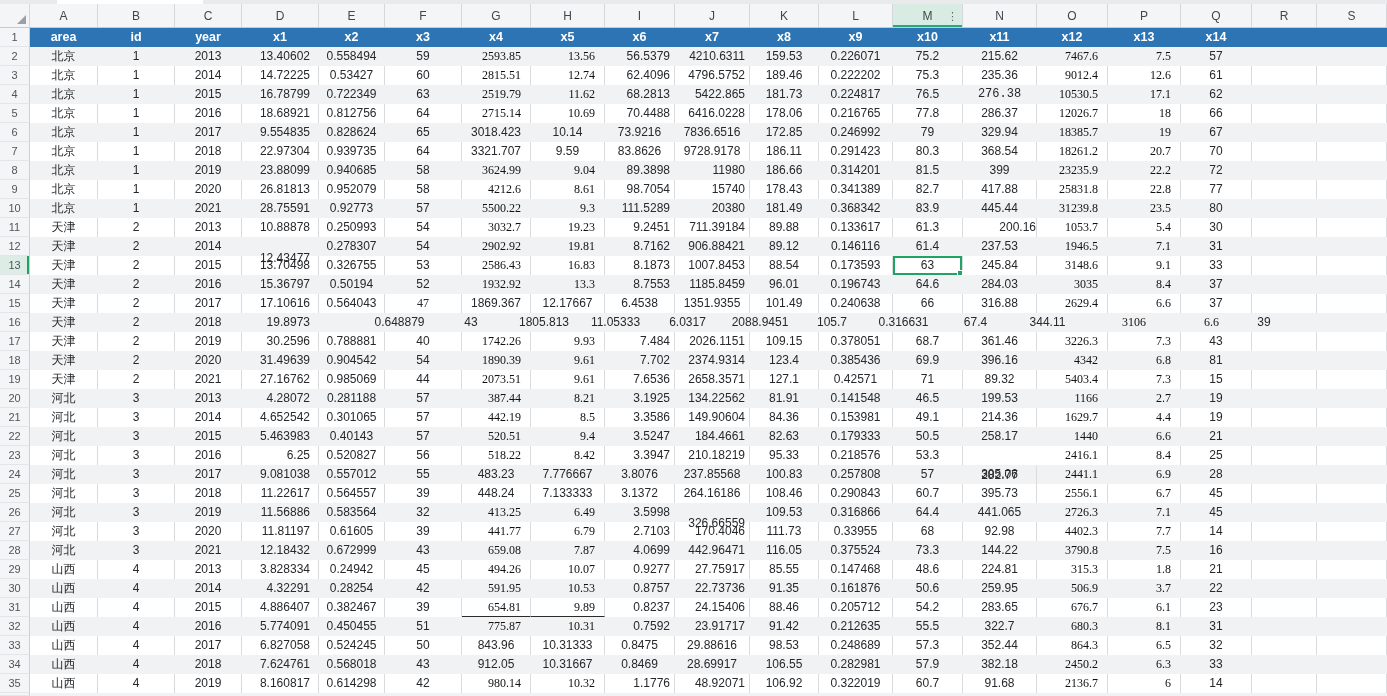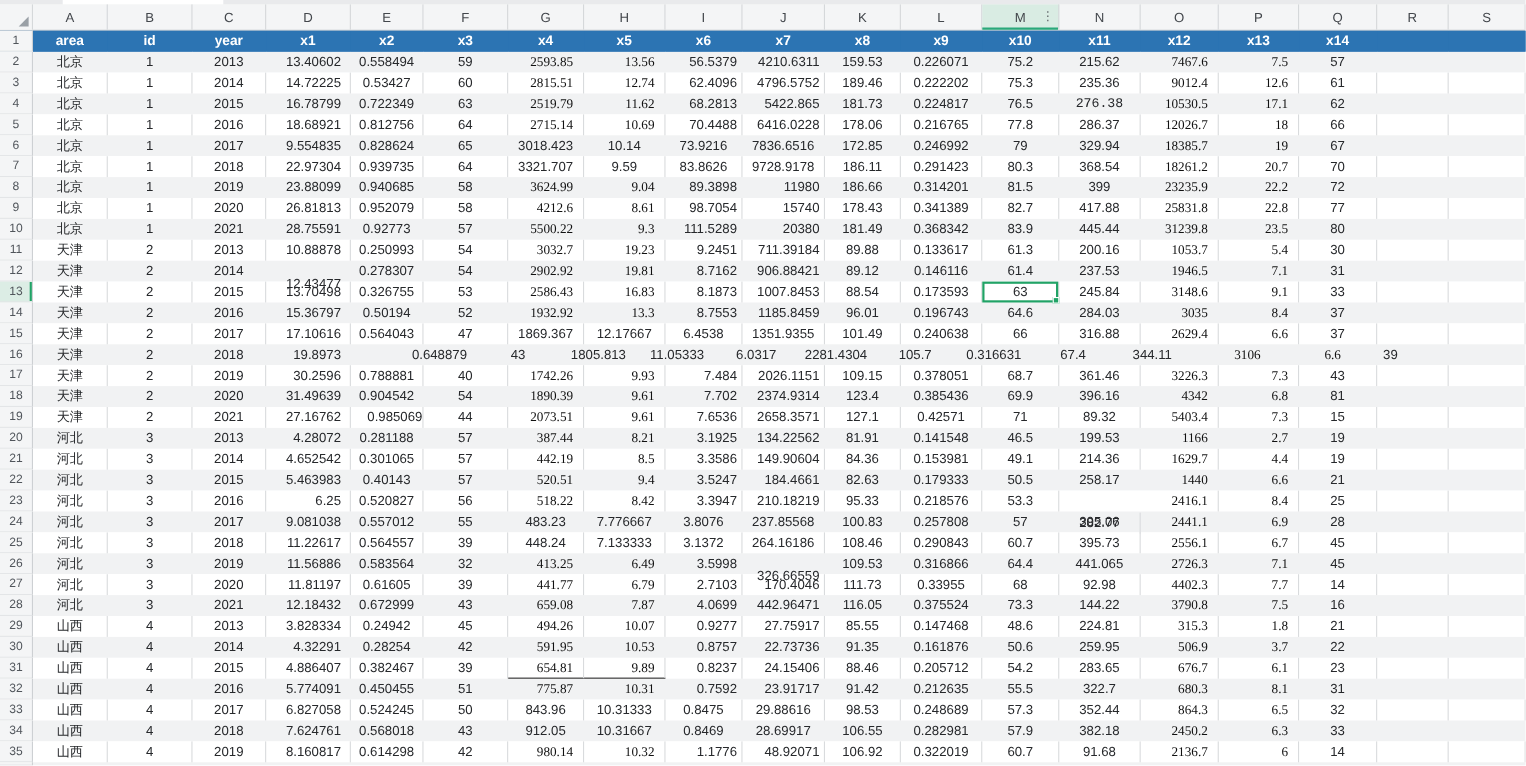--- a/index.html
+++ b/index.html
@@ -301,21 +301,21 @@
       <div class="cell al-r" style="flex: 0 0 77px;">10.88878</div>
       <div class="cell al-c" style="flex: 0 0 66px;">0.250993</div>
       <div class="cell al-c" style="flex: 0 0 77px;">54</div>
       <div class="cell al-sr" style="flex: 0 0 69px;">3032.7</div>
       <div class="cell al-sr" style="flex: 0 0 74px;">19.23</div>
       <div class="cell al-nr" style="flex: 0 0 70px;">9.2451</div>
       <div class="cell al-nr" style="flex: 0 0 75px;">711.39184</div>
       <div class="cell al-c" style="flex: 0 0 69px;">89.88</div>
       <div class="cell al-c" style="flex: 0 0 74px;">0.133617</div>
       <div class="cell al-c" style="flex: 0 0 70px;">61.3</div>
-      <div class="cell al-c" style="flex: 0 0 74px;">200.16</div>
+      <div class="cell al-c" style="flex: 0 0 74px; text-align: right;">200.16</div>
       <div class="cell al-sr" style="flex: 0 0 71px;">1053.7</div>
       <div class="cell al-sr" style="flex: 0 0 73px;">5.4</div>
       <div class="cell al-c" style="flex: 0 0 71px;">30</div>
       <div class="cell al-c" style="flex: 0 0 65px;"></div>
       <div class="cell al-c" style="flex: 0 0 70px;"></div>
     </div>
     <div class="row band">
       <div class="row-h">12</div>
       <div class="cell al-c" style="flex: 0 0 68px;">天津</div>
       <div class="cell al-c" style="flex: 0 0 77px;">2</div>
@@ -383,21 +383,21 @@
       <div class="cell al-c" style="flex: 0 0 65px;"></div>
       <div class="cell al-c" style="flex: 0 0 70px;"></div>
     </div>
     <div class="row white">
       <div class="row-h">15</div>
       <div class="cell al-c" style="flex: 0 0 68px;">天津</div>
       <div class="cell al-c" style="flex: 0 0 77px;">2</div>
       <div class="cell al-c" style="flex: 0 0 67px;">2017</div>
       <div class="cell al-r" style="flex: 0 0 77px;">17.10616</div>
       <div class="cell al-c" style="flex: 0 0 66px;">0.564043</div>
-      <div class="cell al-c" style="flex: 0 0 77px;">47</div>
+      <div class="cell al-c" style="flex: 0 0 77px; font-family: Liberation Serif, serif;">47</div>
       <div class="cell al-c" style="flex: 0 0 69px;">1869.367</div>
       <div class="cell al-c" style="flex: 0 0 74px;">12.17667</div>
       <div class="cell al-c" style="flex: 0 0 70px;">6.4538</div>
       <div class="cell al-c" style="flex: 0 0 75px;">1351.9355</div>
       <div class="cell al-c" style="flex: 0 0 69px;">101.49</div>
       <div class="cell al-c" style="flex: 0 0 74px;">0.240638</div>
       <div class="cell al-c" style="flex: 0 0 70px;">66</div>
       <div class="cell al-c" style="flex: 0 0 74px;">316.88</div>
       <div class="cell al-sr" style="flex: 0 0 71px;">2629.4</div>
       <div class="cell al-sr" style="flex: 0 0 73px;">6.6</div>
@@ -409,21 +409,21 @@
       <div class="row-h">16</div>
       <div class="cell al-c" style="flex: 0 0 68px;">天津</div>
       <div class="cell al-c" style="flex: 0 0 77px;">2</div>
       <div class="cell al-c" style="flex: 0 0 67px;">2018</div>
       <div class="cell al-r" style="flex: 0 0 77px;">19.8973</div>
       <div class="cell al-c" style="flex: 0 0 66px; margin-left: 48px;">0.648879</div>
       <div class="cell al-c" style="flex: 0 0 77px;">43</div>
       <div class="cell al-c" style="flex: 0 0 69px;">1805.813</div>
       <div class="cell al-c" style="flex: 0 0 74px;">11.05333</div>
       <div class="cell al-c" style="flex: 0 0 70px;">6.0317</div>
-      <div class="cell al-c" style="flex: 0 0 75px;">2281.4304</div>
+      <div class="cell al-c" style="flex: 0 0 75px;">2088.9451</div>
       <div class="cell al-c" style="flex: 0 0 69px;">105.7</div>
       <div class="cell al-c" style="flex: 0 0 74px;">0.316631</div>
       <div class="cell al-c" style="flex: 0 0 70px;">67.4</div>
       <div class="cell al-c" style="flex: 0 0 74px;">344.11</div>
       <div class="cell al-sr" style="flex: 0 0 71px;">3106</div>
       <div class="cell al-sr" style="flex: 0 0 73px;">6.6</div>
       <div class="cell al-c" style="flex: 0 0 71px;">39</div>
       <div class="cell al-c" style="flex: 0 0 65px;"></div>
       <div class="cell al-c" style="flex: 0 0 70px;"></div>
     </div>
@@ -470,21 +470,21 @@
       <div class="cell al-c" style="flex: 0 0 71px;">81</div>
       <div class="cell al-c" style="flex: 0 0 65px;"></div>
       <div class="cell al-c" style="flex: 0 0 70px;"></div>
     </div>
     <div class="row white">
       <div class="row-h">19</div>
       <div class="cell al-c" style="flex: 0 0 68px;">天津</div>
       <div class="cell al-c" style="flex: 0 0 77px;">2</div>
       <div class="cell al-c" style="flex: 0 0 67px;">2021</div>
       <div class="cell al-r" style="flex: 0 0 77px;">27.16762</div>
-      <div class="cell al-c" style="flex: 0 0 66px; text-align: right;">0.985069</div>
+      <div class="cell al-c" style="flex: 0 0 66px;">0.985069</div>
       <div class="cell al-c" style="flex: 0 0 77px;">44</div>
       <div class="cell al-sr" style="flex: 0 0 69px;">2073.51</div>
       <div class="cell al-sr" style="flex: 0 0 74px;">9.61</div>
       <div class="cell al-nr" style="flex: 0 0 70px;">7.6536</div>
       <div class="cell al-nr" style="flex: 0 0 75px;">2658.3571</div>
       <div class="cell al-c" style="flex: 0 0 69px;">127.1</div>
       <div class="cell al-c" style="flex: 0 0 74px;">0.42571</div>
       <div class="cell al-c" style="flex: 0 0 70px;">71</div>
       <div class="cell al-c" style="flex: 0 0 74px;">89.32</div>
       <div class="cell al-sr" style="flex: 0 0 71px;">5403.4</div>

